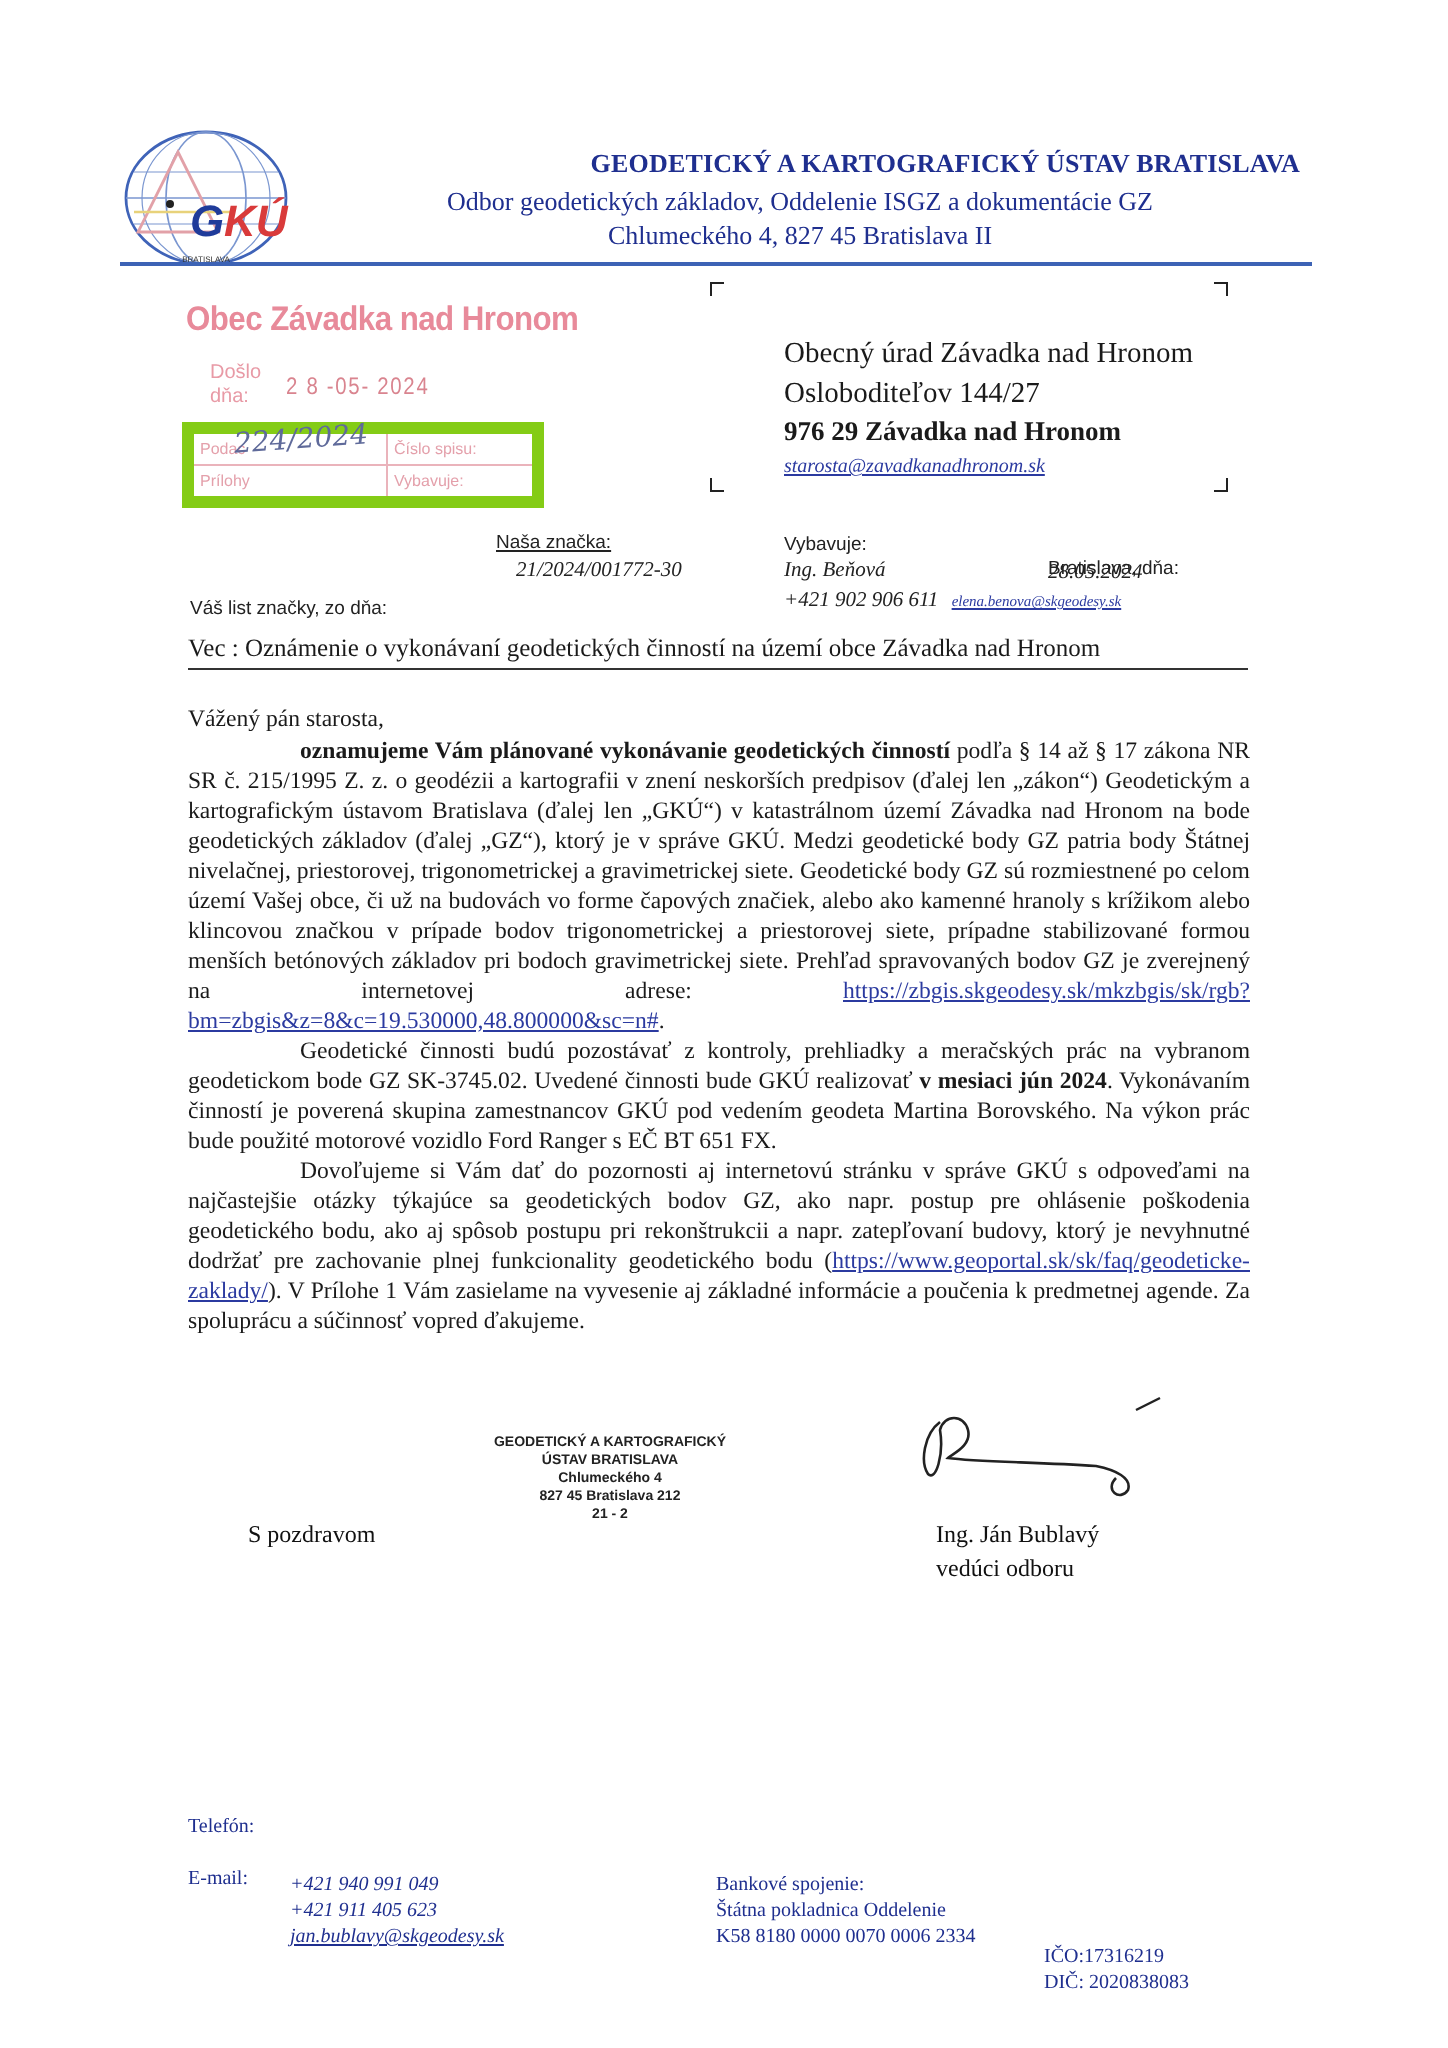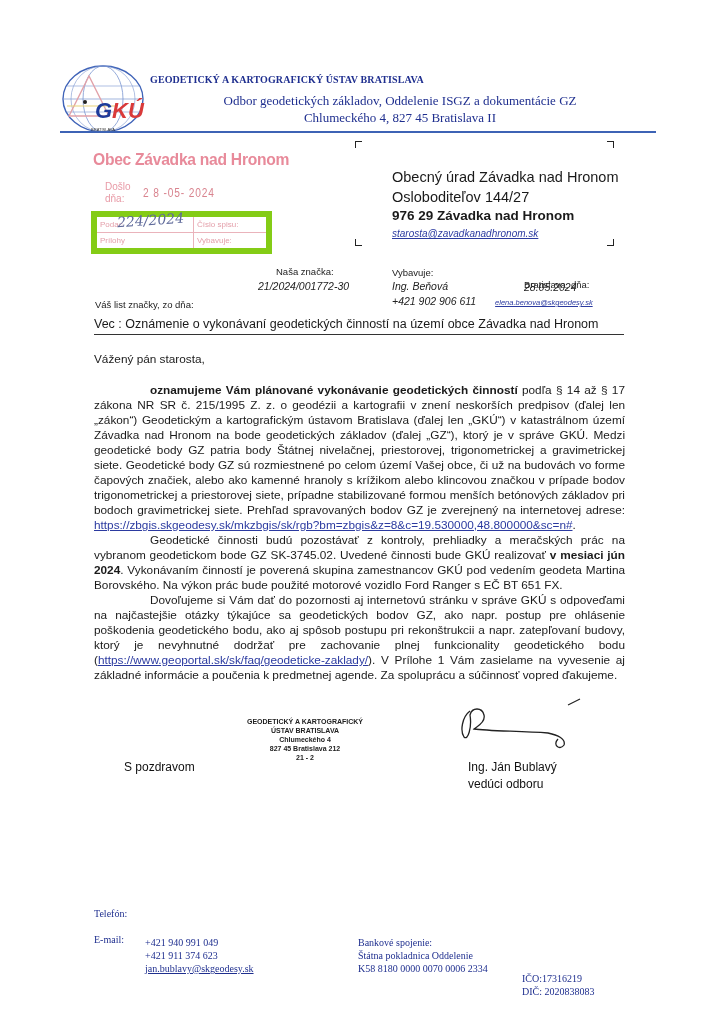--- a/index.html
+++ b/index.html
@@ -1,24 +1,24 @@
 <!DOCTYPE html>
 <html><head>
 <meta charset="utf-8">
 <style>
   html, body { margin: 0; padding: 0; background: #ffffff; }
   body { width: 724px; height: 1024px; position: relative; overflow: hidden; color: #111; }
   .abs { position: absolute; }
   .serif { font-family: "Liberation Serif", "DejaVu Serif", serif; }
   .sans { font-family: "Liberation Sans", "DejaVu Sans", sans-serif; }
-  .cal { font-family: Liberation Sans, sans-serif; }
+  .cal { font-family: Liberation Serif, serif; }
 
   
   #logo { left: 57px; top: 62px; width: 92px; height: 74px; }
-  #org-name { left: 150px; width: 500px; top: 74px; text-align: left; color: #1f2f8f; font-weight: bold; font-size: 10px; letter-spacing: 0.1px; }
+  #org-name { left: 150px; width: 500px; top: 74px; text-align: right; color: #1f2f8f; font-weight: bold; font-size: 13px; letter-spacing: 0.1px; }
   #org-dept { left: 150px; width: 500px; top: 93px; text-align: center; color: #1f2f8f; font-size: 13px; }
   #org-addr { left: 150px; width: 500px; top: 110px; text-align: center; color: #1f2f8f; font-size: 13px; }
   #header-rule { left: 60px; top: 131px; width: 596px; height: 1.5px; background: #3d63b5; }
 
   
   #stamp-title { left: 93px; top: 150px; color: #e88a9a; font-size: 17px; font-weight: bold; letter-spacing: -0.3px; transform: scaleX(0.92); transform-origin: left; }
   #stamp-dosle { left: 93px; top: 181px; color: #e89aa6; font-size: 10px; line-height: 12px; margin-left: 12px; }
   #stamp-date { left: 143px; top: 186px; color: #d9848f; font-size: 12px; letter-spacing: 1px; transform: scaleX(0.85); transform-origin: left; }
   #stamp-box { left: 91px; top: 211px; width: 169px; height: 31px; border: 6px solid #84cc16; }
   #stamp-box .row { position: absolute; left: 0; right: 0; height: 15px; font-size: 8px; color: #e4a0ab; }
@@ -40,39 +40,39 @@
 
   #addr-name { left: 392px; top: 169px; font-size: 14.5px; color: #1a1a1a; }
   #addr-street { left: 392px; top: 189px; font-size: 14.5px; color: #1a1a1a; }
   #addr-city { left: 392px; top: 208px; font-size: 13.5px; font-weight: bold; color: #1a1a1a; }
   #addr-email { left: 392px; top: 228px; font-size: 10px; font-style: italic; color: #2b3aa0; text-decoration: underline; }
 
   
   .ref-label { font-size: 9.5px; color: #222; }
   .ref-val { font-size: 10.5px; font-style: italic; color: #222; }
   #ref-your { left: 95px; top: 266px; margin-top: 33px; }
-  #ref-our-label { left: 276px; top: 266px; }
+  #ref-our-label { left: 248px; top: 266px; text-decoration: underline; }
   #ref-our-val { left: 258px; top: 280px; }
   #ref-handler-label { left: 392px; top: 267px; }
   #ref-handler-name { left: 392px; top: 280px; }
   #ref-handler-phone { left: 392px; top: 295px; }
-  #ref-handler-email { font-size: 7.5px; text-decoration: underline; color: #2b3aa0; margin-left: 16px; text-align: right; }
+  #ref-handler-email { font-size: 7.5px; text-decoration: underline; color: #2b3aa0; margin-left: 4px; text-align: right; }
   #ref-date-label { left: 524px; top: 279px; }
   #ref-date-val { left: 524px; top: 281px; }
 
   
   #subject { left: 94px; top: 317px; font-size: 12.5px; color: #1a1a1a; }
   #subject-rule { left: 94px; top: 334px; width: 530px; height: 1px; background: #333; }
 
   
   #body { left: 94px; top: 352px; width: 531px; font-size: 11.8px; line-height: 15px; color: #1a1a1a; }
   #body p { margin: 0; text-align: justify; }
   #body .indent { text-indent: 56px; }
   #body a { color: #2b3aa0; text-decoration: underline; }
-  #body .greet { margin-bottom: 16px; }
+  #body .greet { margin-bottom: 1px; }
 
   
   #sign-regards { left: 124px; top: 716px; font-size: 12px; margin-top: 44px; }
   #sign-stamp { left: 230px; top: 717px; width: 150px; text-align: center; font-size: 7px; font-weight: bold; line-height: 9px; color: #222; }
   #sign-scribble { left: 448px; top: 697px; width: 140px; height: 60px; }
   #sign-name { left: 468px; top: 760px; font-size: 12px; }
   #sign-role { left: 468px; top: 777px; font-size: 12px; }
   #ft-labels { left: 94px; }
   #ft-phones { left: 145px; }
   #ft-bank { left: 358px; }
@@ -168,23 +168,23 @@
   </svg>
 </div>
 <div id="sign-name" class="abs cal">Ing. Ján Bublavý</div>
 <div id="sign-role" class="abs cal">vedúci odboru</div>
 
 <div id="ft-labels" class="abs serif" style="top:907px;font-size:10px;line-height:13px;color:#1f2f8f;">
   <div>Telefón:</div>
   <div>&nbsp;</div>
   <div>E-mail:</div>
 </div>
-<div id="ft-phones" class="abs serif" style="top:936px;font-size:10px;line-height:13px;color:#1f2f8f;">
+<div id="ft-phones" class="abs serif" style="top:936px;font-size:10px;line-height:13px;color:#1f2f8f;font-style:italic;">
   <div>+421 940 991 049</div>
-  <div>+421 911 374 623</div>
+  <div>+421 911 405 623</div>
   <div class="ft-email">jan.bublavy@skgeodesy.sk</div>
 </div>
 <div id="ft-bank" class="abs serif" style="top:936px;font-size:10px;line-height:13px;color:#1f2f8f;">
   <div>Bankové spojenie:</div>
   <div>Štátna pokladnica Oddelenie</div>
   <div>K58 8180 0000 0070 0006 2334</div>
 </div>
 <div id="ft-ids" class="abs serif" style="top:972px;font-size:10px;line-height:13px;color:#1f2f8f;">
   <div>IČO:17316219</div>
   <div>DIČ: 2020838083</div>

